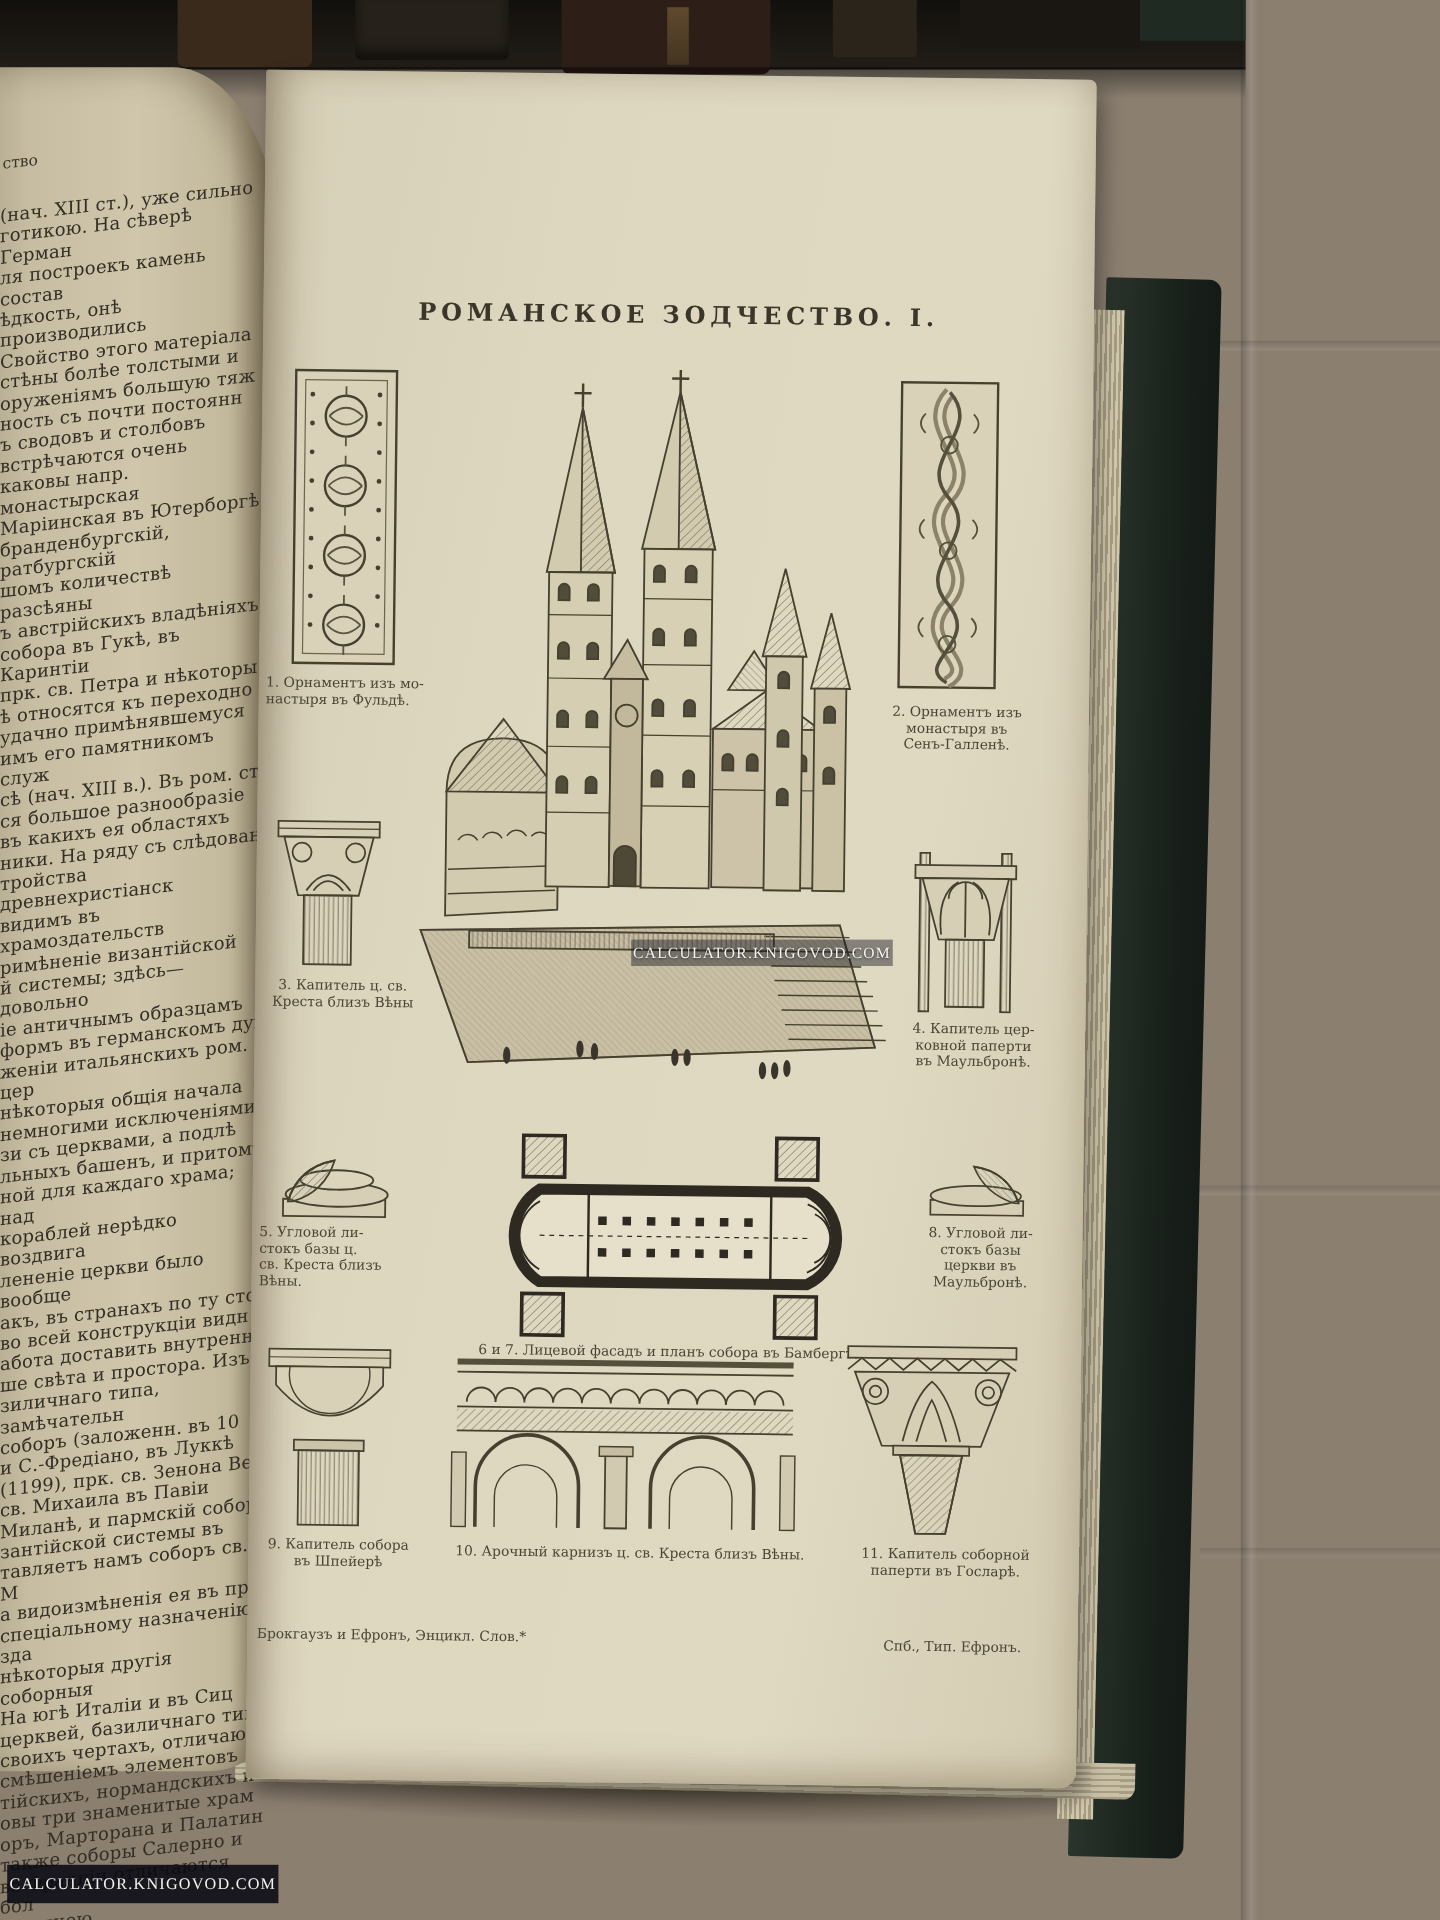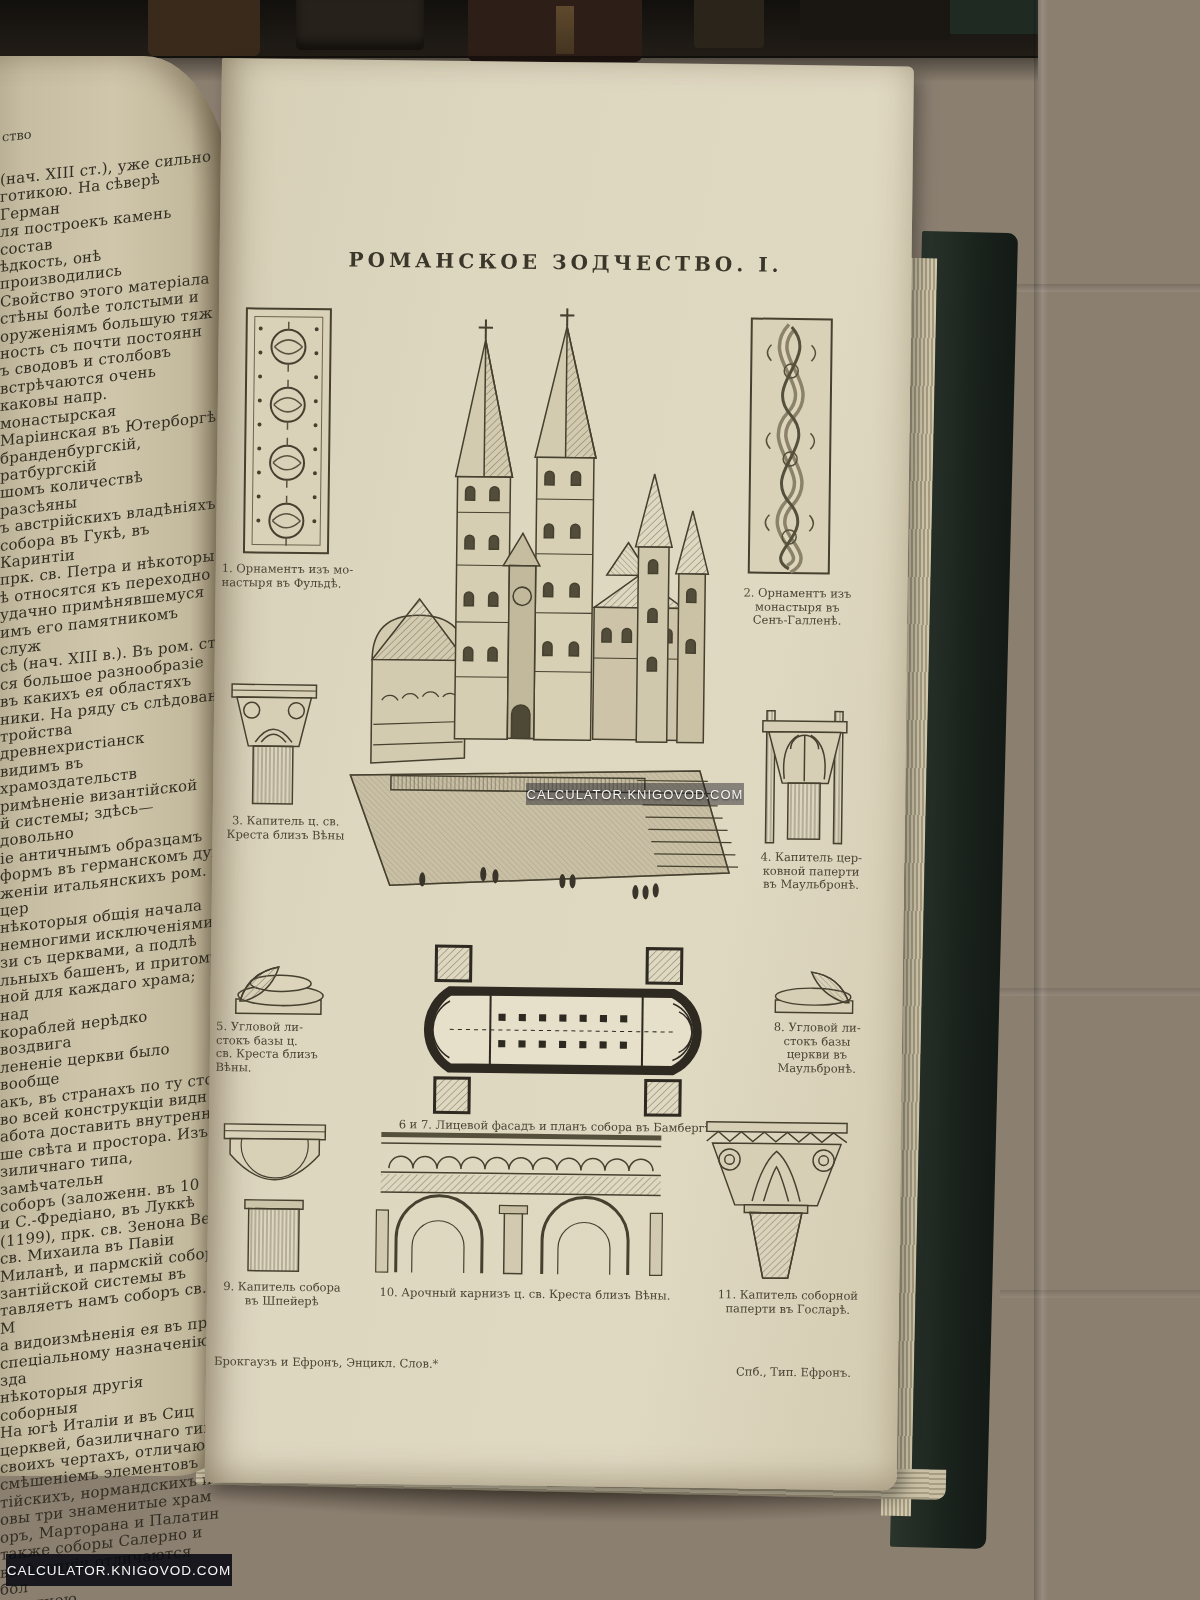--- a/index.html
+++ b/index.html
@@ -56,21 +56,21 @@
 
   .plate-title{position:absolute;top:188px;left:0;width:100%;text-align:center;
     font-size:20px;font-weight:bold;letter-spacing:4px;color:#3b362a;}
 
   .fig{position:absolute;}
   .cap{position:absolute;font-size:11.5px;line-height:13.5px;color:#4a4434;white-space:pre-line;}
   .cap.c{text-align:center;}
   .footer-note{position:absolute;font-size:11.5px;color:#4a4434;}
 
   
-  .wm{position:absolute;font-family:Liberation Sans, sans-serif;color:#f4f4f2;letter-spacing:1px;
+  .wm{position:absolute;font-family:Liberation Serif, serif;color:#f4f4f2;letter-spacing:1px;
       display:flex;align-items:center;justify-content:center;}
   .wm.center{left:526px;top:783px;width:218px;height:22px;font-size:13px;background:rgba(25,25,35,.45);text-shadow:0 1px 2px rgba(0,0,0,.6);}
   .wm.bottom{left:6px;top:1554px;width:226px;height:32px;font-size:13.5px;background:rgba(8,10,18,.88);}
 </style>
 </head>
 <body>
 
 <div class="scene">
 
   <svg width="0" height="0" style="position:absolute" aria-hidden="true">

